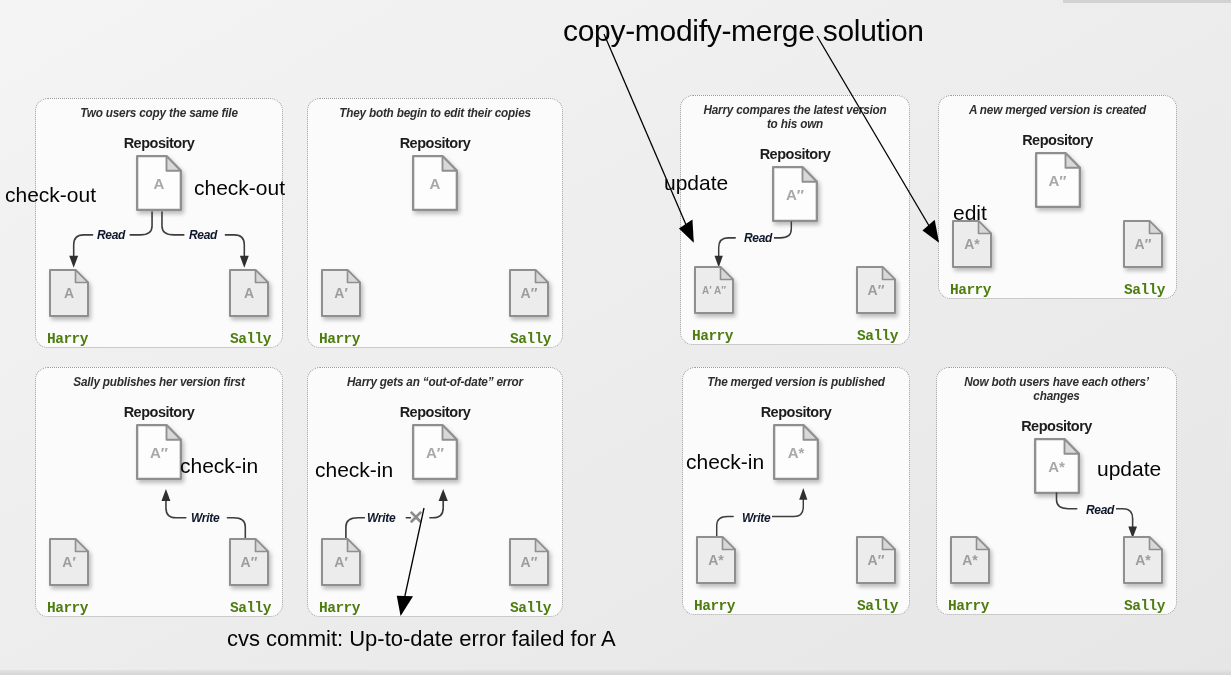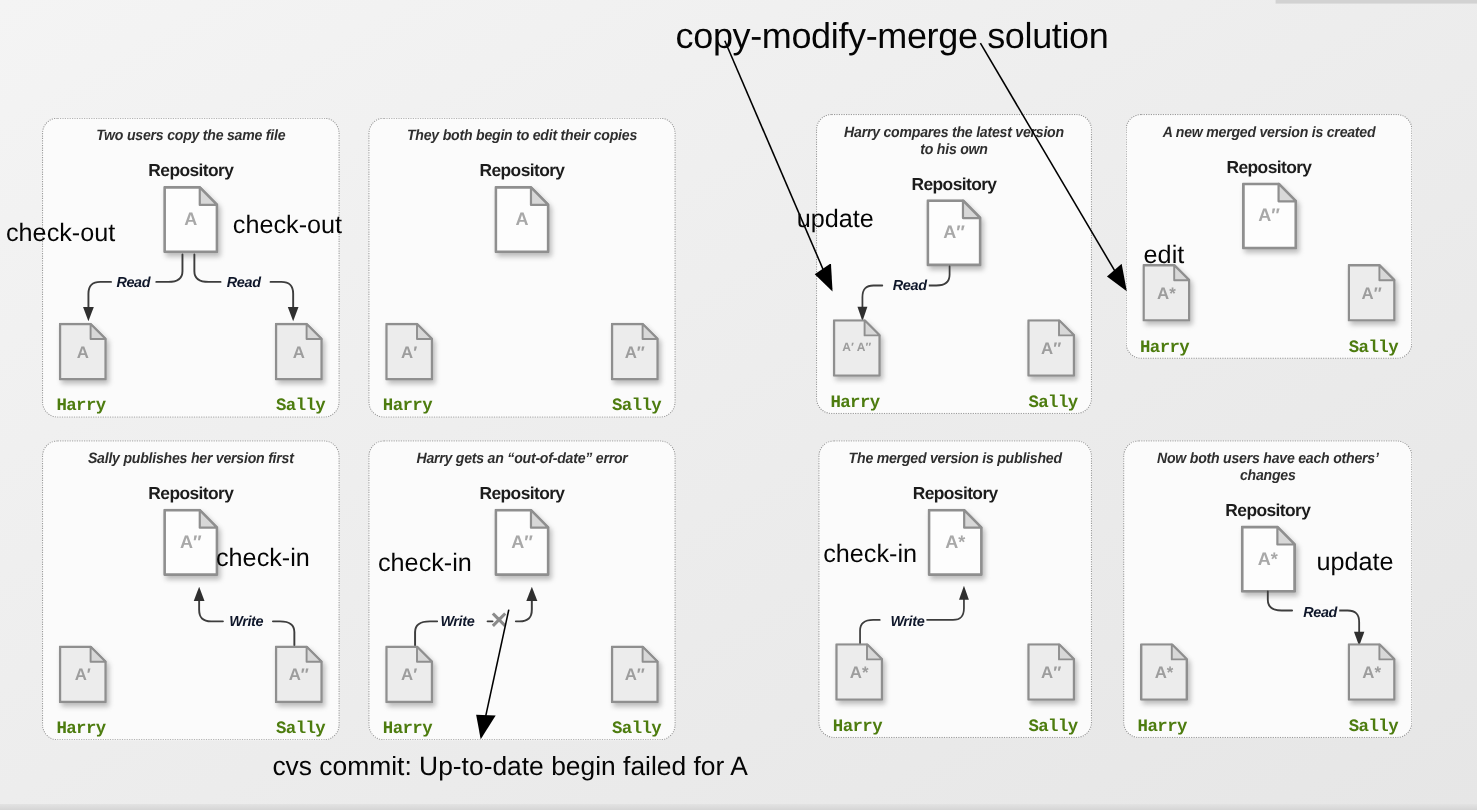--- a/index.html
+++ b/index.html
@@ -351,15 +351,15 @@
 
   <div class="ann main-title">copy-modify-merge solution</div>
   <div class="ann lbl" style="left:5px;top:184px">check-out</div>
   <div class="ann lbl" style="left:194px;top:177px">check-out</div>
   <div class="ann lbl" style="left:180px;top:455px">check-in</div>
   <div class="ann lbl" style="left:315px;top:459px">check-in</div>
   <div class="ann lbl" style="left:664px;top:172px">update</div>
   <div class="ann lbl" style="left:953px;top:202px">edit</div>
   <div class="ann lbl" style="left:686px;top:451px">check-in</div>
   <div class="ann lbl" style="left:1097px;top:458px">update</div>
-  <div class="ann note">cvs commit: Up-to-date begin failed for A</div>
+  <div class="ann note">cvs commit: Up-to-date error failed for A</div>
 
 </div>
 
 </body></html>

